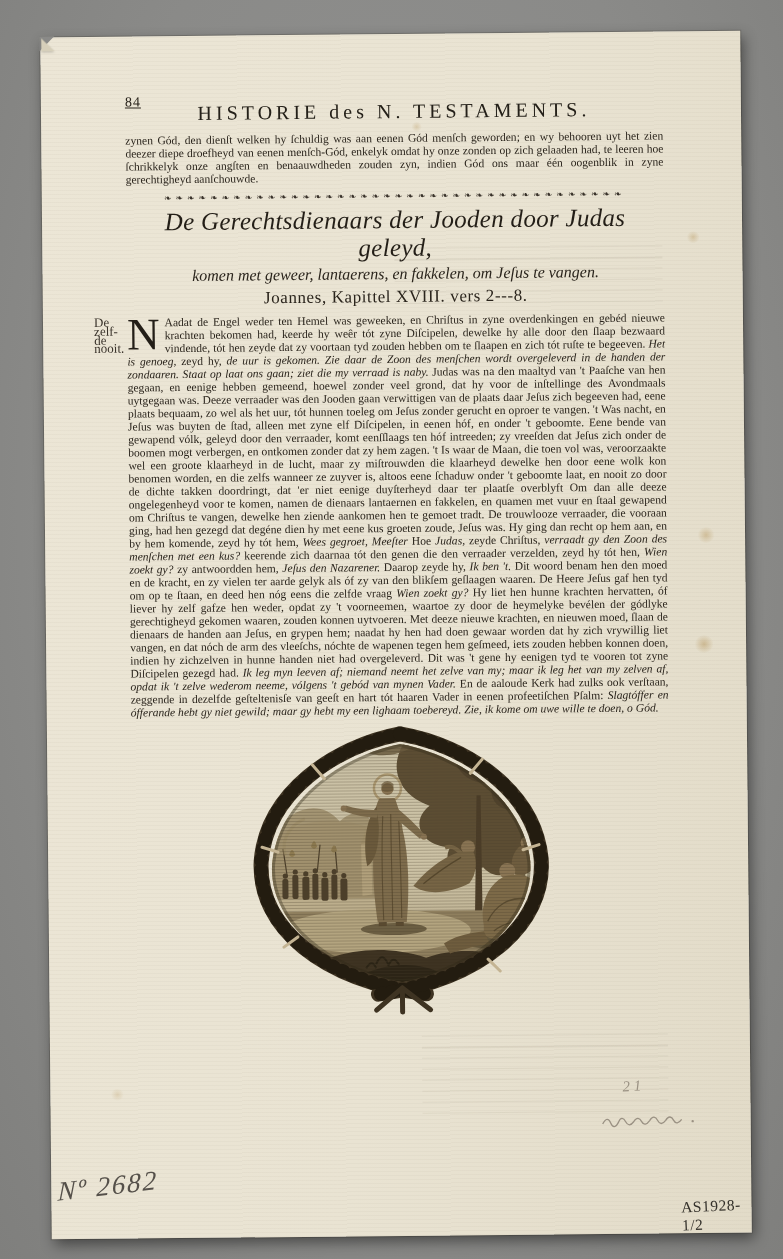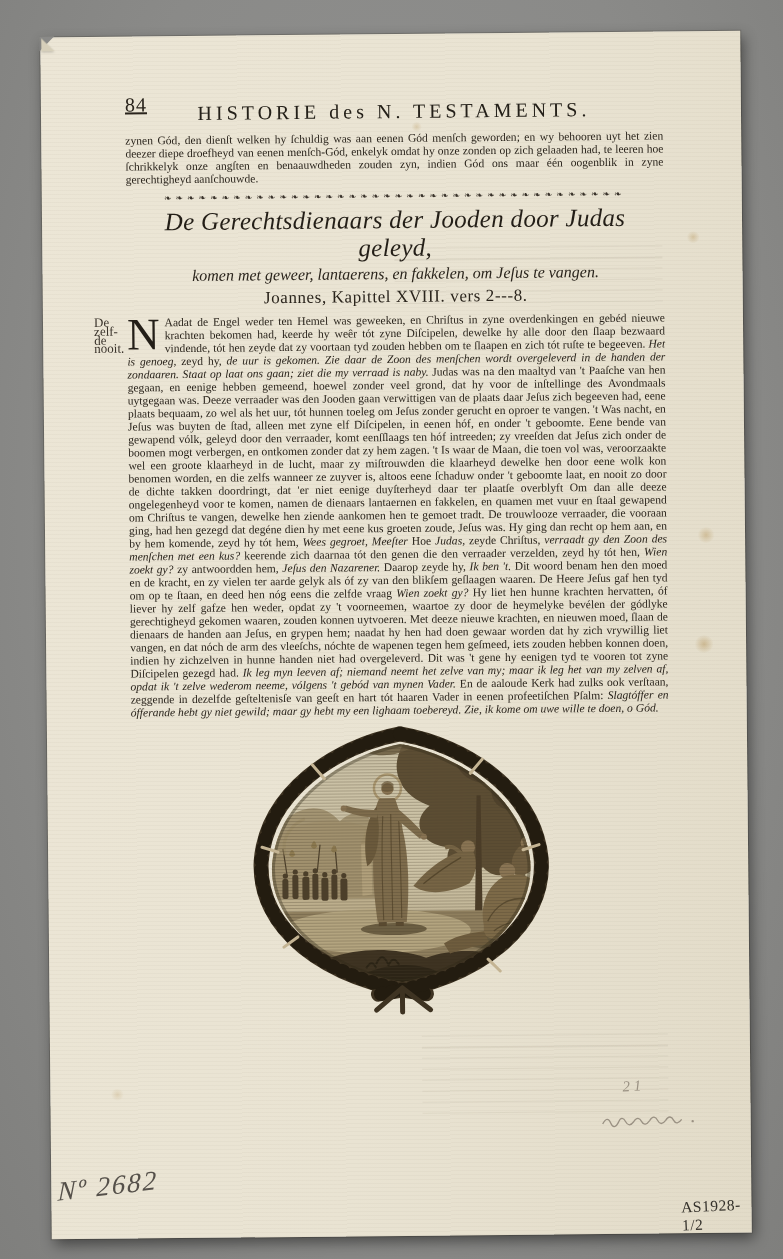--- a/index.html
+++ b/index.html
@@ -18,21 +18,21 @@
     color:#2a241c;
   }
   
   .dogear{position:absolute;top:-1px;left:-1px;width:0;height:0;
     border-top:15px solid #8a8a88;border-right:15px solid transparent;}
   .dogear-flap{position:absolute;top:1px;left:1px;width:0;height:0;
     border-bottom:13px solid #d6cfba;border-right:13px solid transparent;
     filter:drop-shadow(0 1px 1px rgba(0,0,0,.2));}
   .content{margin:0 78px 0 84px;position:relative;}
   .runninghead{position:relative;padding-top:66px;height:24px;}
-  .pagenum{position:absolute;left:0;bottom:10px;font-size:20px;letter-spacing:1px;text-decoration:underline;}
+  .pagenum{position:absolute;left:0;bottom:16px;font-size:14px;letter-spacing:1px;text-decoration:underline;}
   .booktitle{display:block;text-align:center;font-size:20px;letter-spacing:4px;color:#242019;}
   .intro{margin:8px 0 0 0;font-size:11.6px;line-height:13.1px;text-align:justify;}
   .ornamentrow{margin-top:6px;font-size:9px;letter-spacing:4px;color:#39322a;
     white-space:nowrap;overflow:hidden;text-align:center;height:12px;line-height:12px;}
   .chtitle{margin:4px 0 0 0;font-size:25px;font-weight:normal;font-style:italic;
     text-align:center;color:#231e17;letter-spacing:0.3px;}
   .chsub{margin:3px 0 0 0;font-size:16px;font-weight:normal;font-style:italic;text-align:center;}
   .chref{margin:4px 0 0 0;font-size:17px;font-weight:normal;text-align:center;letter-spacing:0.6px;}
   .bodywrap{position:relative;margin-top:7px;}
   .marginnote{position:absolute;left:-33px;top:2px;width:31px;font-size:13px;line-height:8.6px;color:#39322a;}

